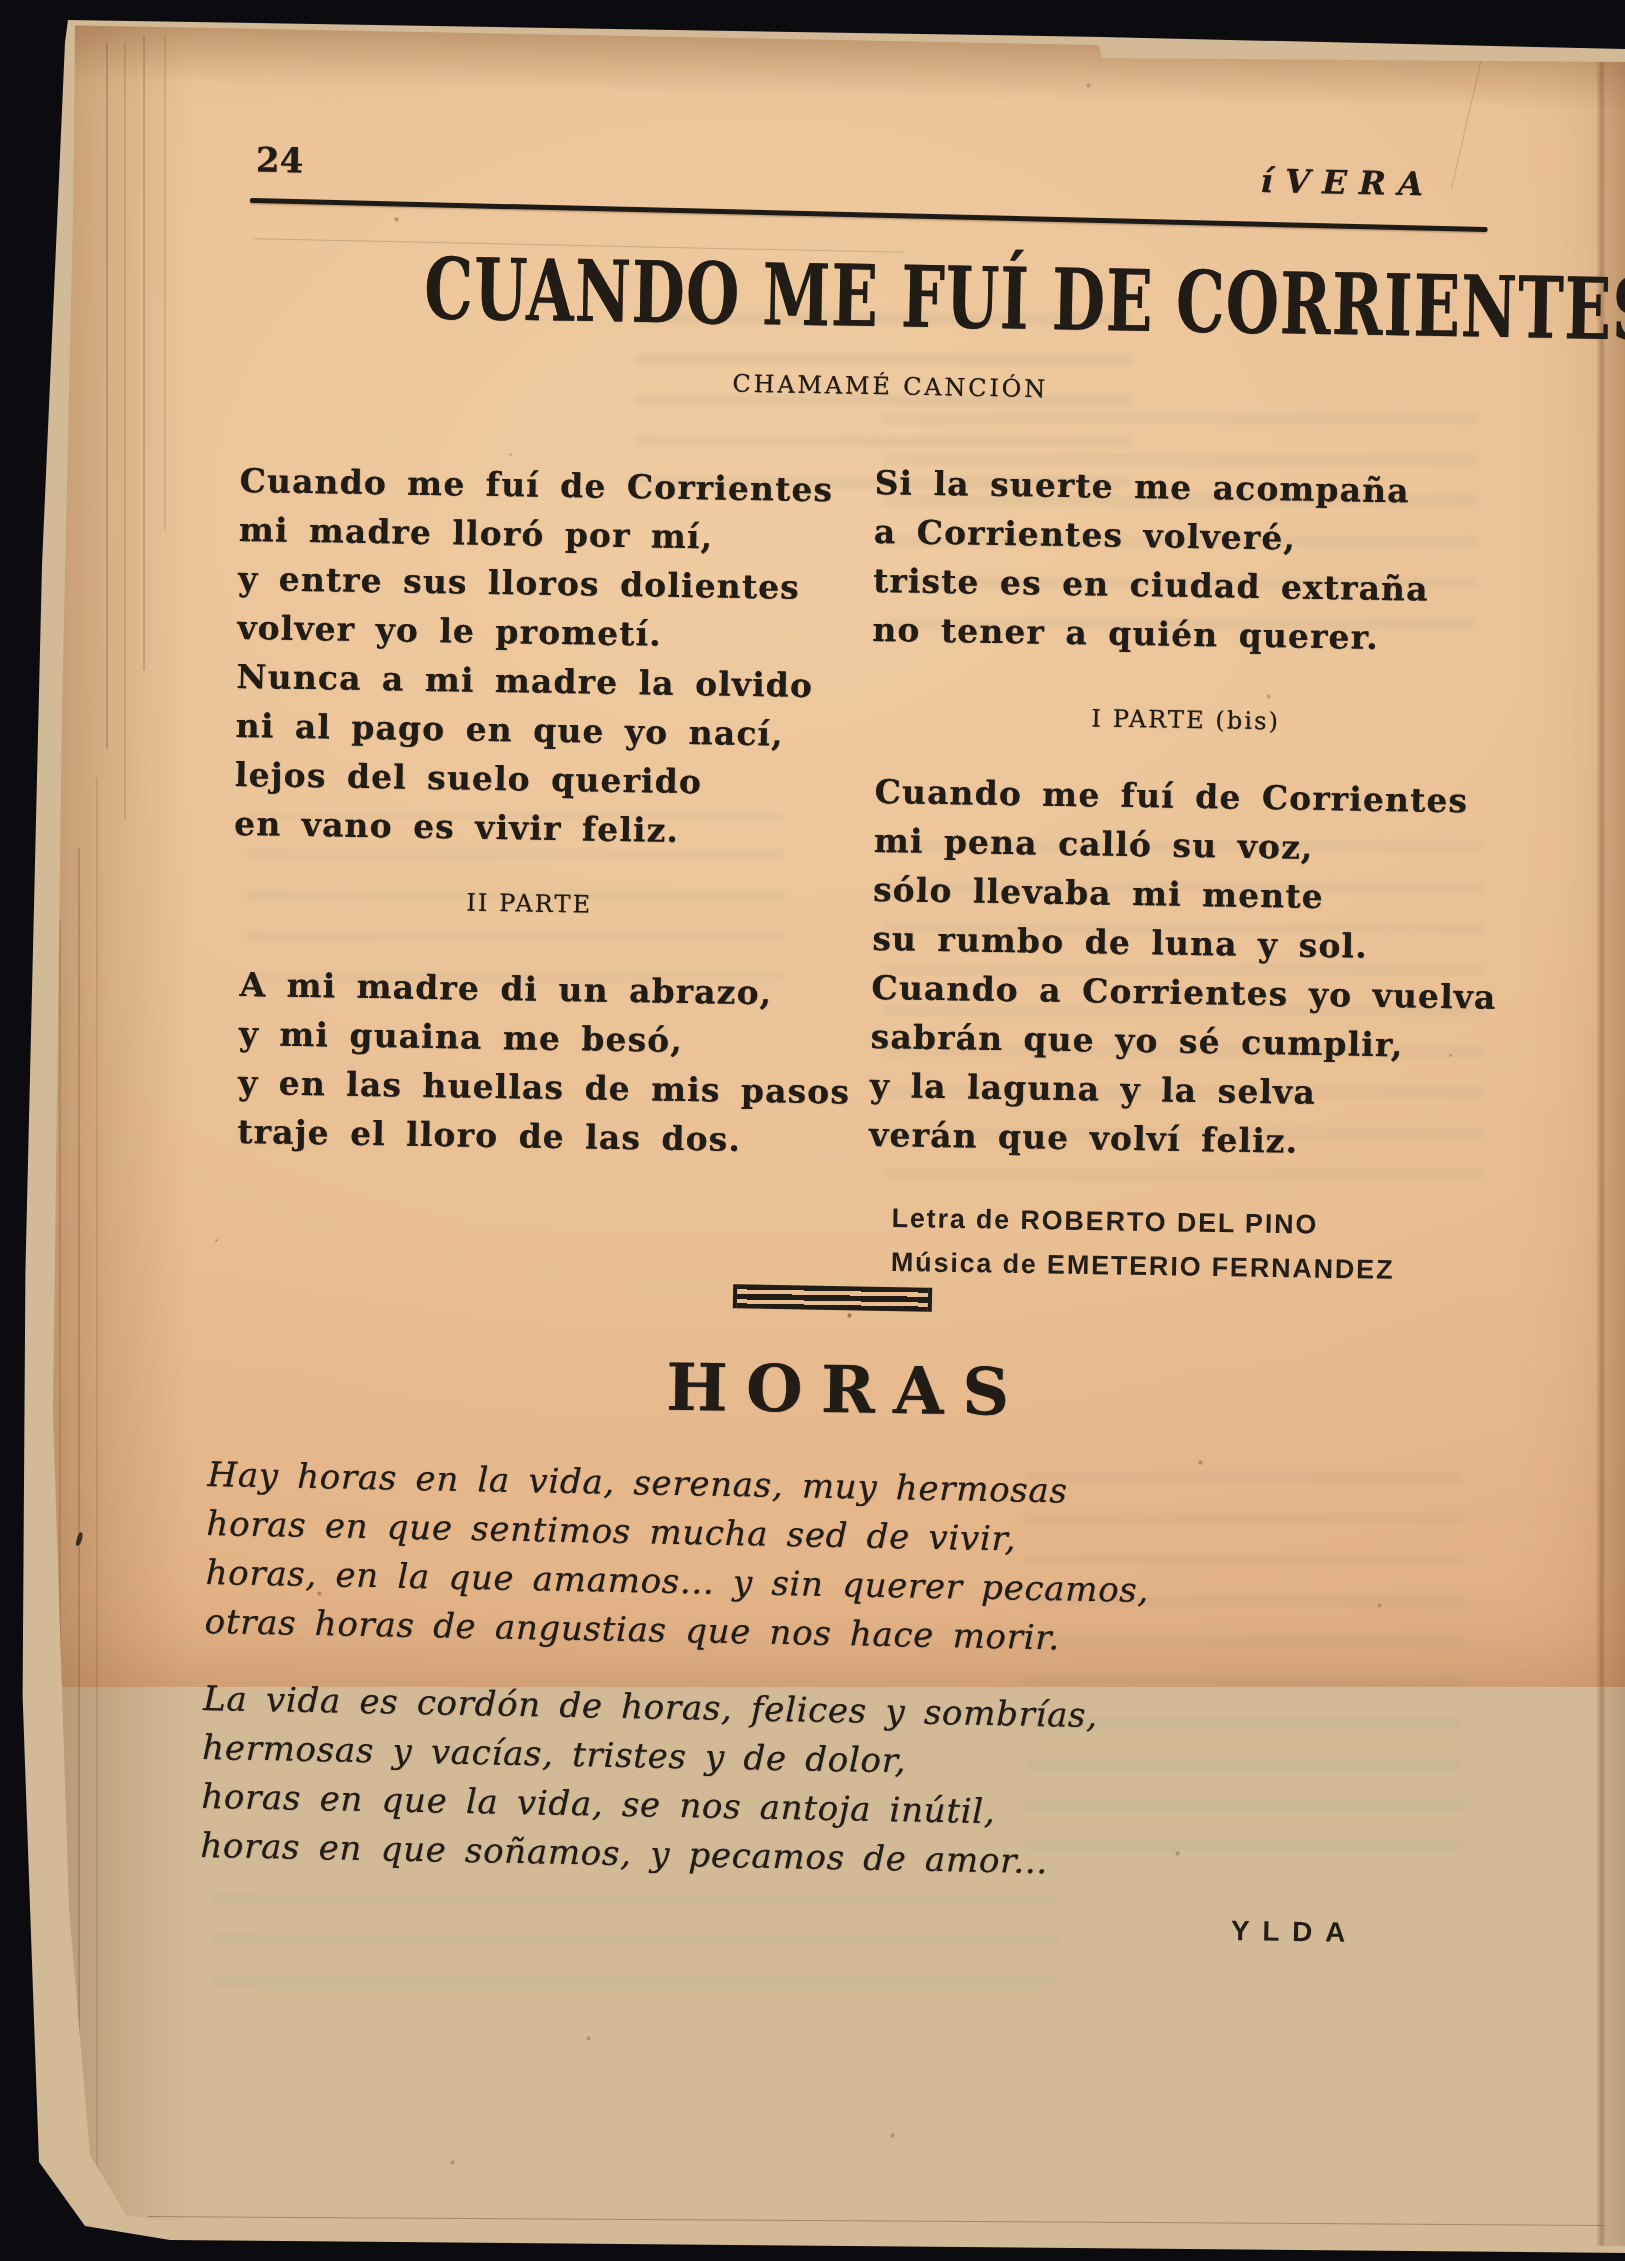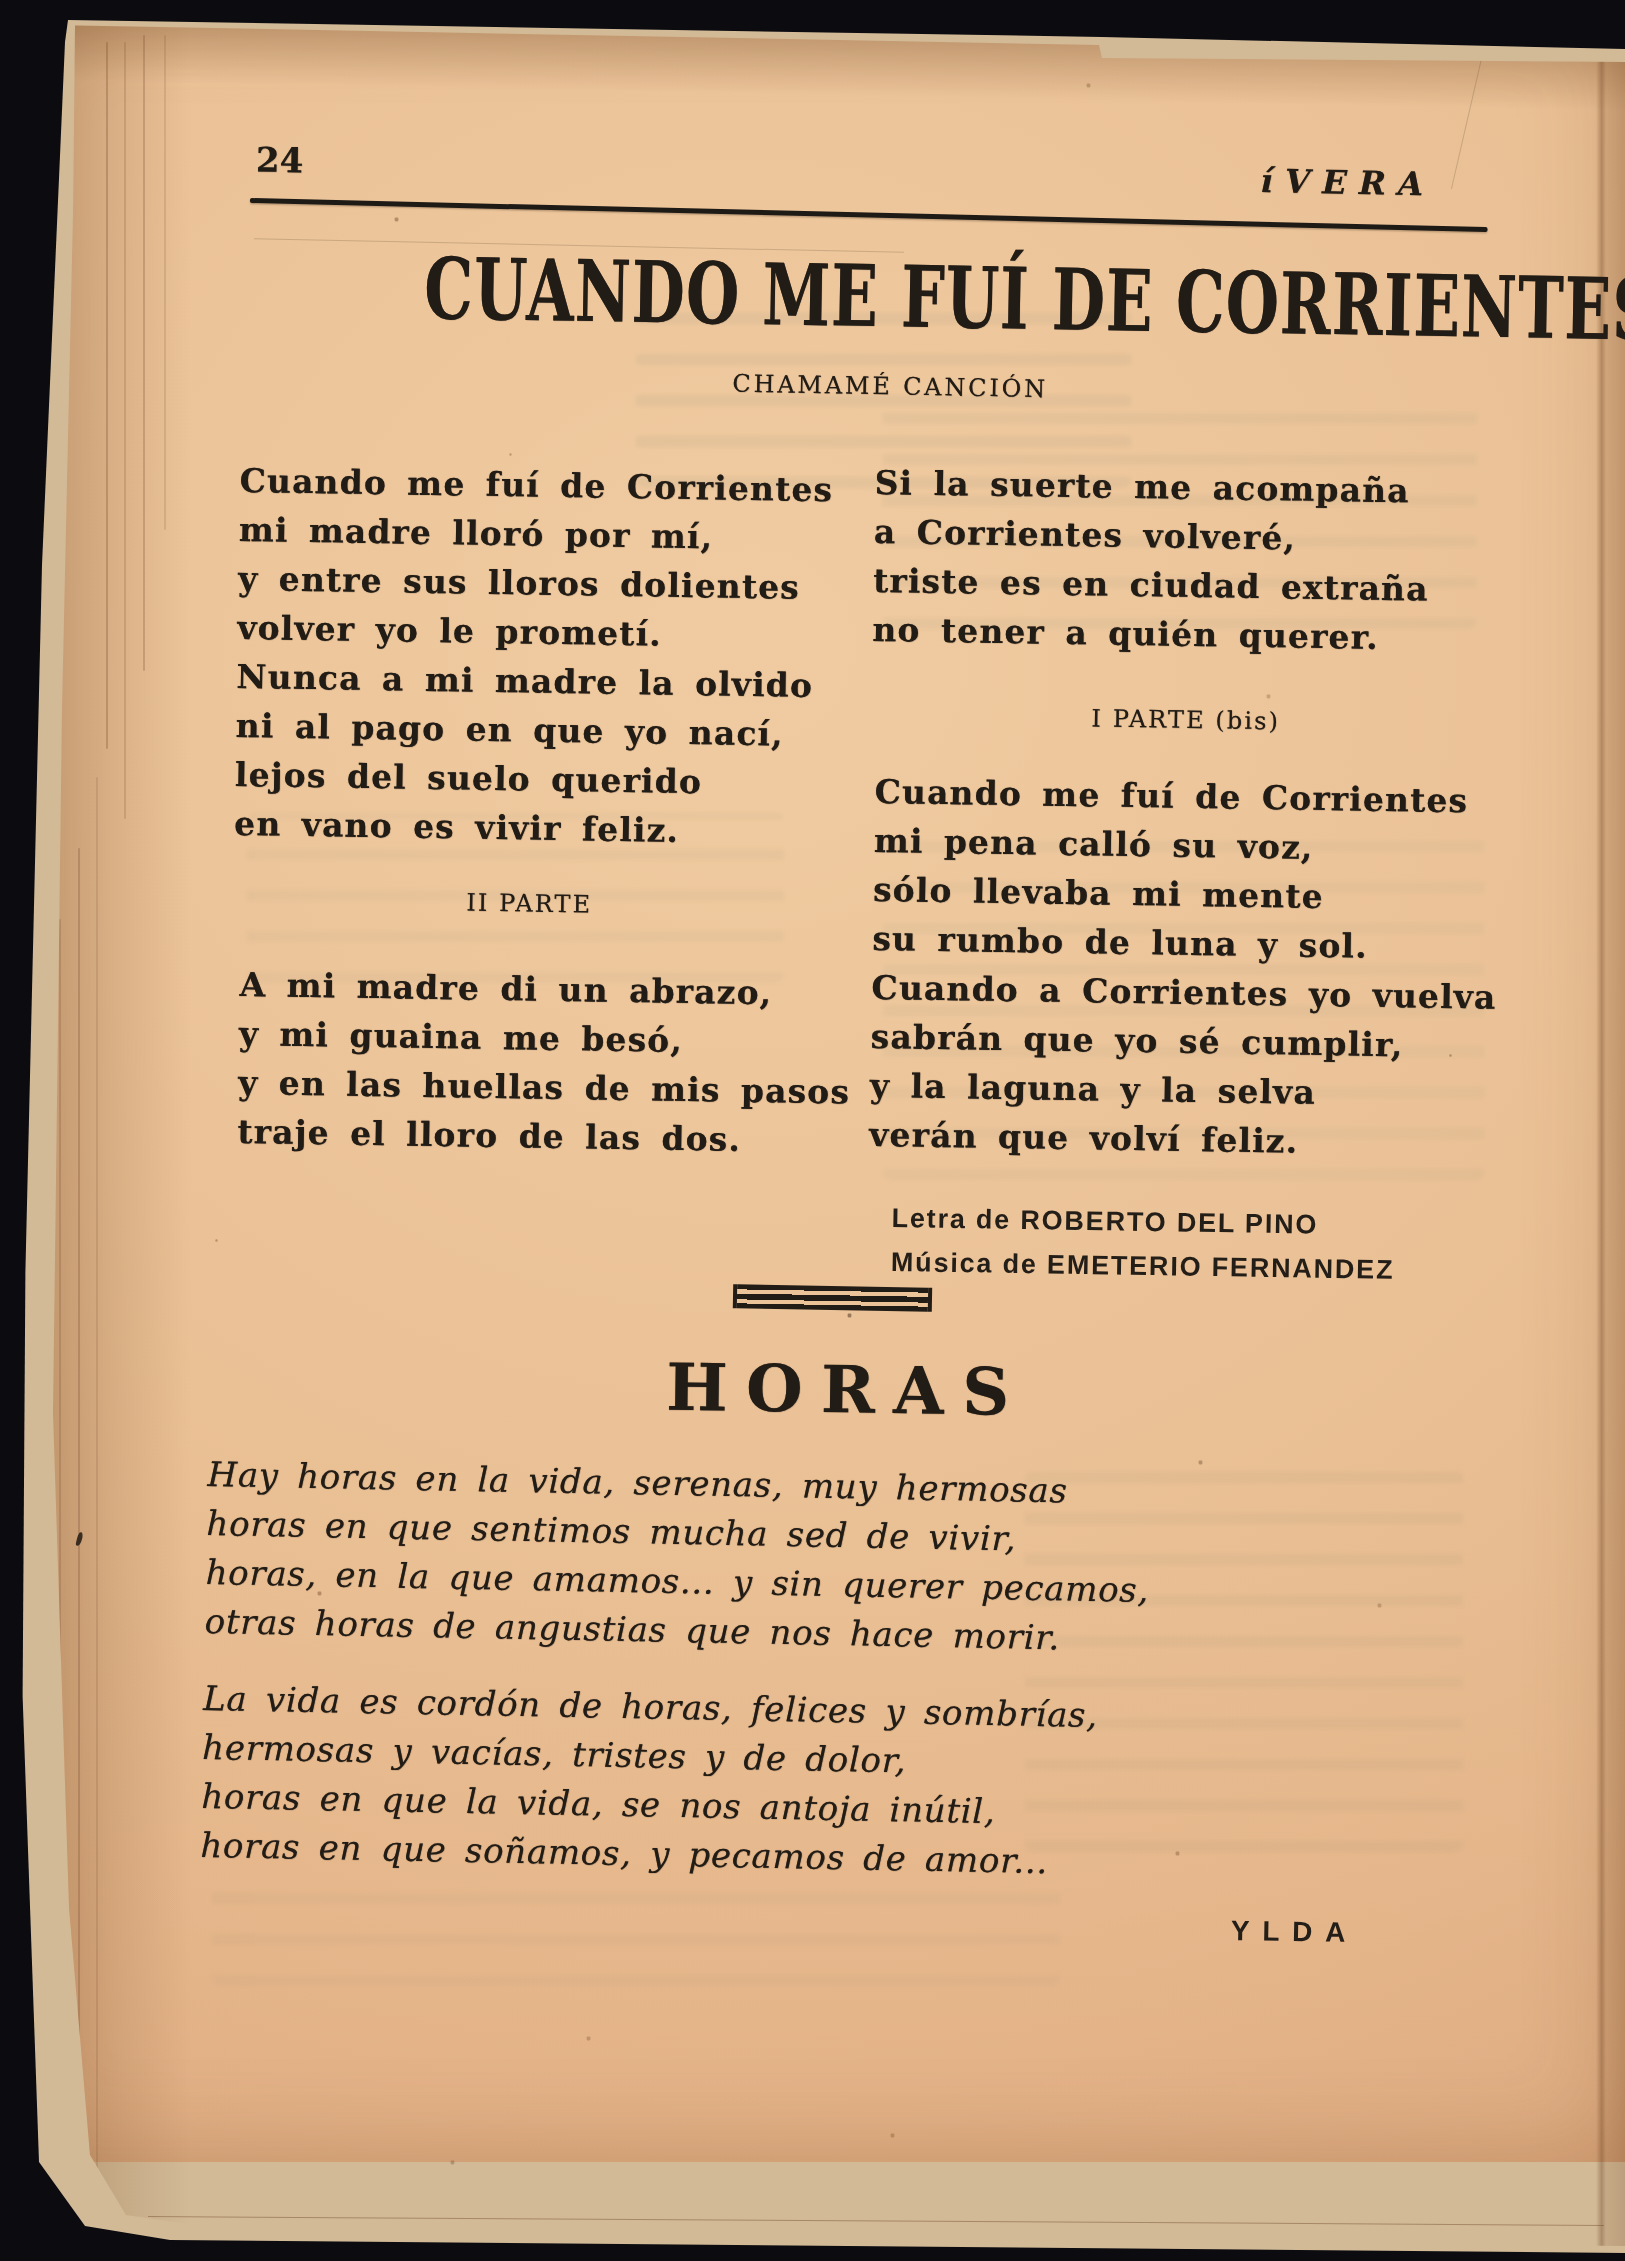--- a/index.html
+++ b/index.html
@@ -10,21 +10,21 @@
   }
   
   .under-pages{
     position:absolute;left:0;top:0;width:1625px;height:2261px;
     background:linear-gradient(90deg,#cdb492 0 127px,#d3b astronomy 0,#d3ba96 0);
     background:#d2b globalization;
     background:#d2ba97;
     clip-path:polygon(68px 20px,1102px 37px,1625px 49px,1625px 2253px,170px 2240px,85px 2226px,39px 2162px,22.6px 1696px,25.4px 1272px,42px 565px,65px 42px);
   }
   .page{
-    position:absolute;left:0;top:0;width:1625px;height:2162px;
+    position:absolute;left:0;top:0;width:1625px;height:1687px;
     background:
       linear-gradient(0deg, rgba(222,140,105,0.10), rgba(0,0,0,0) 28%),
       radial-gradient(135% 95% at 46% 30%, #f0cba1 0%, #ebc297 38%, #e5b88c 68%, #d9a97e 96%);
     clip-path:polygon(75px 25.4px,1099px 45px,1102px 58px,1625px 62px,1625px 2246px,283px 2232px,189px 2224px,126px 2215px,90px 2155px,69px 1908px,53px 1413px,62px 707px,73px 212px);
     box-shadow:inset 0 0 99px rgba(110,60,20,.28);
   }
   .edge-line{position:absolute;width:2.1px;border-radius:1.4px;}
   .fold-right{
     position:absolute;left:1596px;top:57px;width:30px;height:2191px;
     background:linear-gradient(90deg, rgba(0,0,0,0), rgba(105,62,30,.38) 5.7px, rgba(140,95,55,.18) 10px, rgba(120,75,40,.25));

